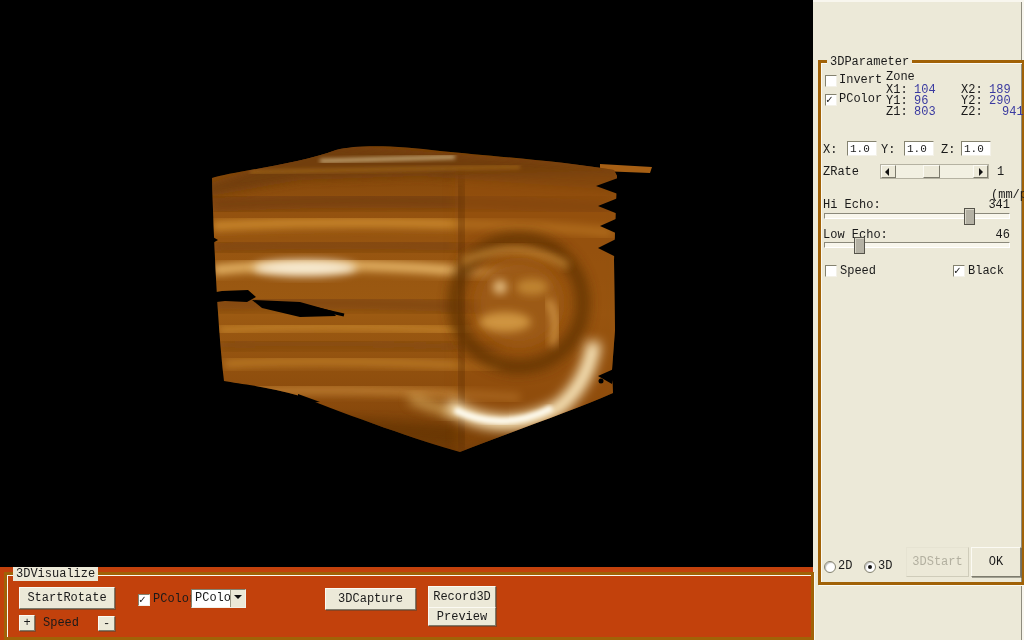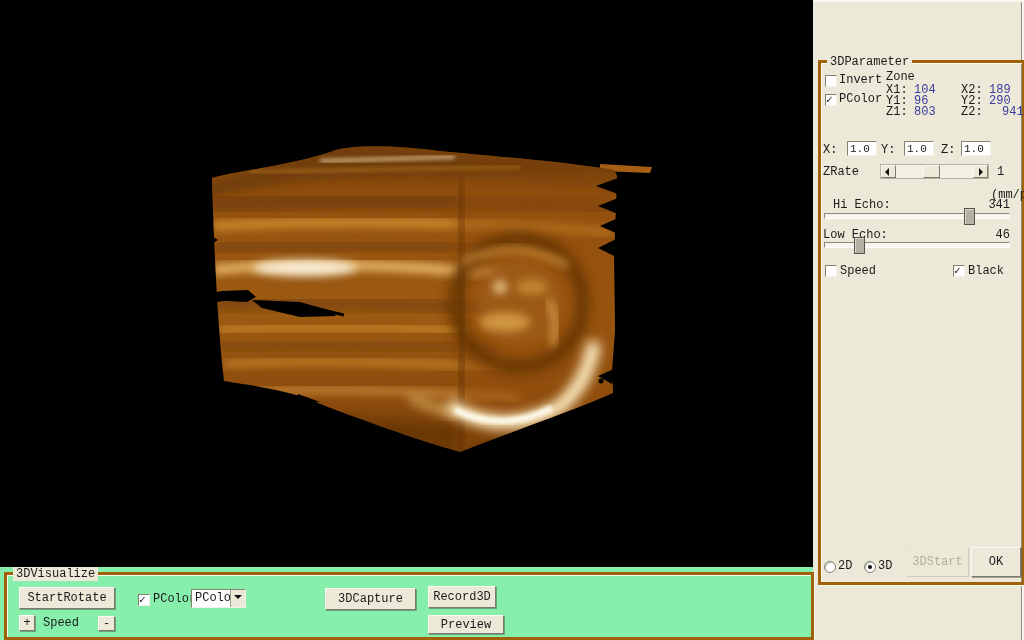--- a/index.html
+++ b/index.html
@@ -1,21 +1,21 @@
 <!DOCTYPE html>
 <html><head>
 <meta charset="utf-8">
 <style>
   html,body{margin:0;padding:0;}
   body{width:1024px;height:640px;background:#ece9d8;font-family:"Liberation Mono","DejaVu Sans Mono",monospace;font-size:12px;color:#1a1a1a;}
   .window{position:relative;width:1024px;height:640px;background:#ece9d8;overflow:hidden;}
   .viewport{position:absolute;left:0;top:0;width:813px;height:567px;background:#000;}
   .panel-right{position:absolute;left:813px;top:0;width:211px;height:640px;background:#ece9d8;
     box-shadow:inset 0 2px 0 #f8f6ee, inset -2px 0 0 #f8f6ee, inset -3px 0 0 #8e8c7e;}
-  .bottom-strip{position:absolute;left:0;top:567px;width:813px;height:73px;background:#86efac;}
+  .bottom-strip{position:absolute;left:0;top:567px;width:813px;height:73px;background:#c2410c;}
 
   .groupbox{position:absolute;border:3px solid #a16207;box-shadow:1px 1px 0 #fbfaf3, inset 1px 1px 0 #fbfaf3;}
   .group-label{position:absolute;top:-8px;left:6px;background:#ece9d8;padding:0 3px;line-height:14px;}
 
   .lbl{position:absolute;white-space:nowrap;line-height:13px;}
   .val-blue{color:#3a3aa0;}
 
   
   .btn{position:absolute;background:#ece9d8;border:1px solid;border-color:#fbfaf3 #7d7b6d #7d7b6d #fbfaf3;
        box-shadow:1px 1px 0 rgba(70,70,60,.45);font:inherit;color:#1a1a1a;text-align:center;padding:0;cursor:default;}
@@ -178,21 +178,21 @@
         <span class="sb-btn sb-left">
             <span class="arr-l"></span>
           </span>
         <span class="sb-thumb"></span>
         <span class="sb-btn sb-right">
             <span class="arr-r"></span>
           </span>
       </div>
       <span class="lbl" style="left:176px;top:103px;">1</span>
 
-      <span class="lbl" style="left:12px;top:136px;">Hi Echo:</span>
+      <span class="lbl" style="left:2px;top:136px;">Hi Echo:</span>
       <span class="lbl" style="right:12px;top:136px;">341</span>
       <div class="track" style="left:3px;top:150px;width:184px;">
         <span class="thumb" style="left: calc(77.6471% - 4px);"></span>
       </div>
 
       <span class="lbl" style="left:2px;top:166px;">Low Echo:</span>
       <span class="lbl" style="right:12px;top:166px;">46</span>
       <div class="track" style="left:3px;top:179px;width:184px;">
         <span class="thumb" style="left: calc(18.0392% - 4px);"></span>
       </div>
@@ -237,17 +237,17 @@
 
       <div class="combo" style="left:184px;top:14px;width:53px;height:17px;">
         <span class="combo-text">PColor</span>
         <span class="combo-btn">
             <span class="arr-d"></span>
           </span>
       </div>
 
       <button class="btn" style="left:318px;top:13px;width:91px;height:22px;">3DCapture</button>
       <button class="btn" style="left:421px;top:11px;width:68px;height:22px;">Record3D</button>
-      <button class="btn" style="left:421px;top:40px;width:76px;height:19px;">Preview</button>
+      <button class="btn" style="left:421px;top:32px;width:68px;height:19px;">Preview</button>
     </div>
   </div>
 
 </div>
 
 </body></html>

